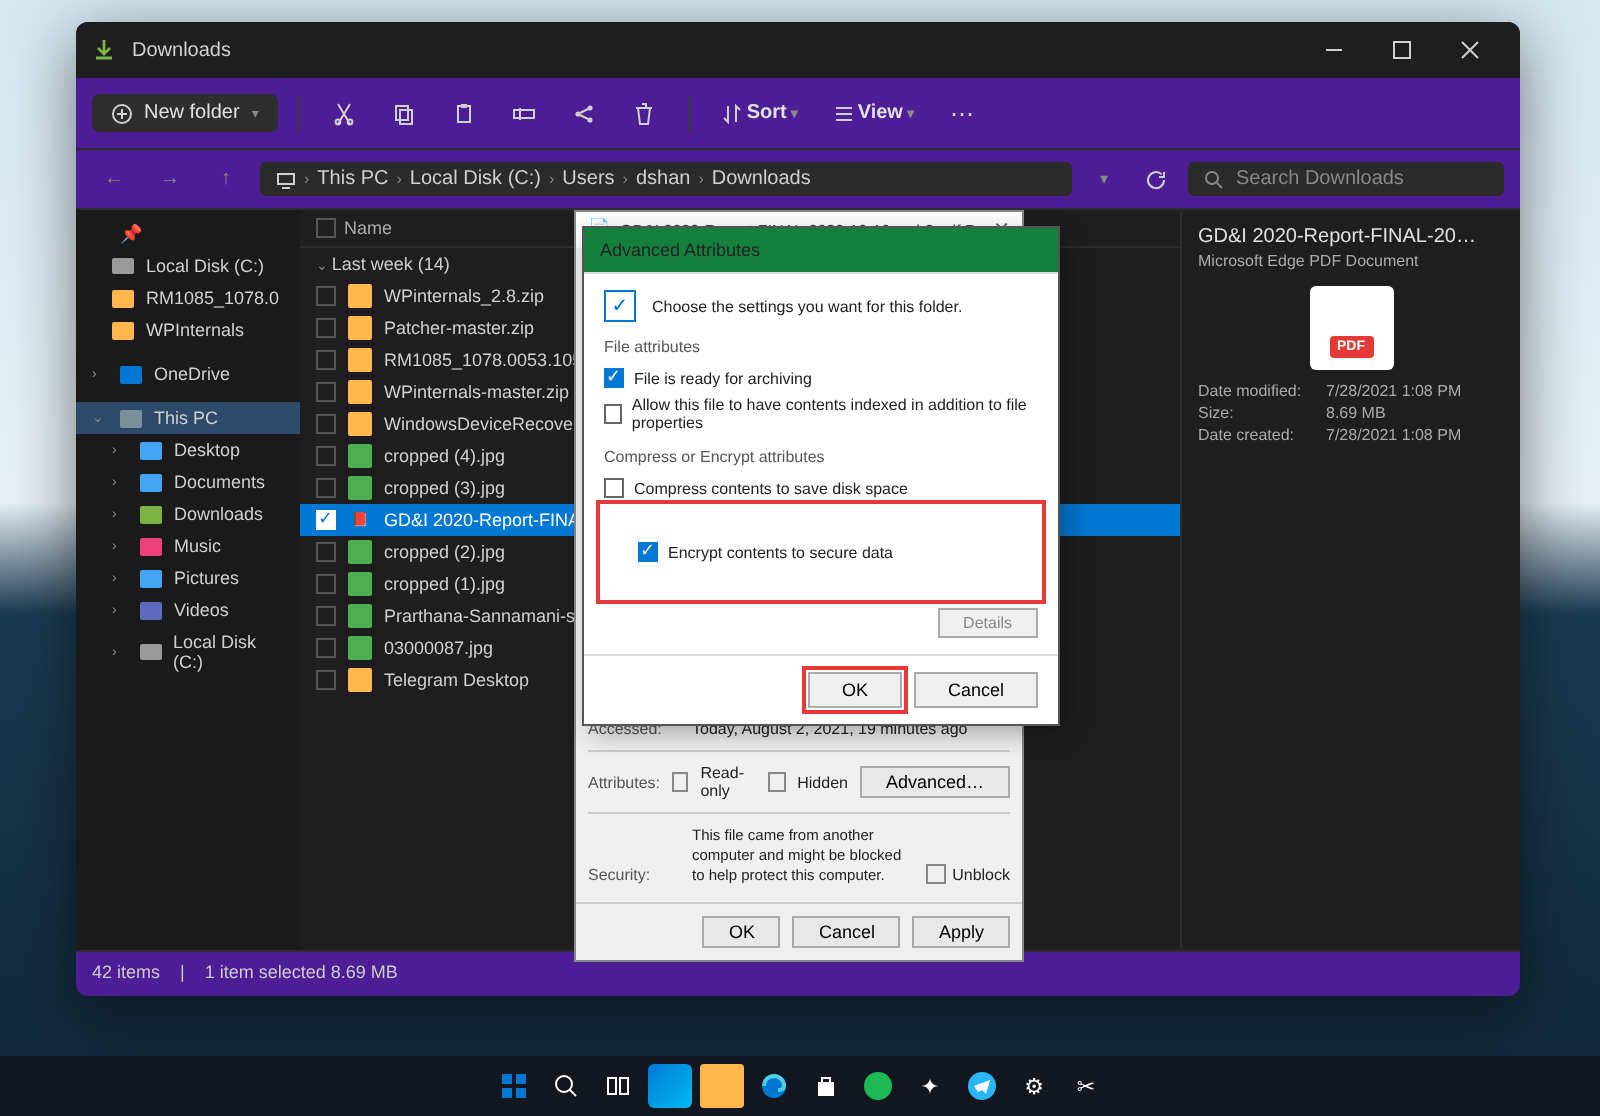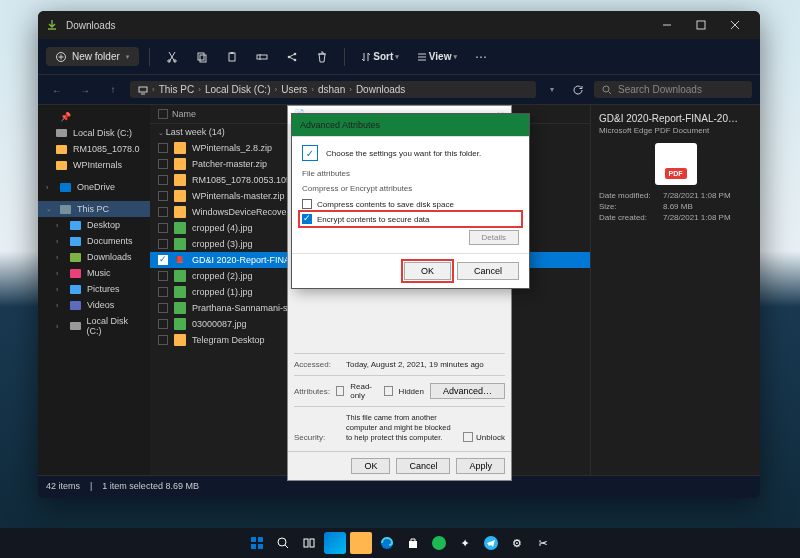--- a/index.html
+++ b/index.html
@@ -1,17 +1,17 @@
 <!DOCTYPE html>
 <html><head>
 <meta charset="utf-8">
 <style>
   * { box-sizing: border-box; margin: 0; padding: 0; font-family: "Segoe UI", Arial, sans-serif; }
   body { width: 800px; height: 558px; background: linear-gradient(to bottom, #d4e8f0 0%, #e8f0f4 45%, #1a3a52 55%, #0f2838 100%); overflow: hidden; position: relative; }
-  .explorer { position: absolute; top: 11px; left: 38px; width: 722px; height: 487px; background: #0f172a; border-radius: 6px; box-shadow: 0 8px 32px rgba(0,0,0,0.5); color: #e0e0e0; font-size: 10px; overflow: hidden; }
+  .explorer { position: absolute; top: 11px; left: 38px; width: 722px; height: 487px; background: #4c1d95; border-radius: 6px; box-shadow: 0 8px 32px rgba(0,0,0,0.5); color: #e0e0e0; font-size: 10px; overflow: hidden; }
   .titlebar { display: flex; align-items: center; height: 28px; padding: 0 8px; background: #1e1e1e; }
   .titlebar-icon { width: 12px; height: 12px; margin-right: 8px; color: #7cb342; }
   .titlebar-title { flex: 1; font-size: 10px; color: #d0d0d0; }
   .winbtns { display: flex; gap: 0; }
   .winbtn { width: 34px; height: 28px; display: flex; align-items: center; justify-content: center; color: #d0d0d0; }
   .toolbar { display: flex; align-items: center; height: 36px; padding: 0 8px; gap: 6px; border-bottom: 1px solid #2d2d2d; }
   .newfolder { display: flex; align-items: center; gap: 6px; background: #2d2d2d; border-radius: 4px; padding: 4px 10px; }
   .tool-sep { width: 1px; height: 18px; background: #3a3a3a; margin: 0 4px; }
   .toolicon { width: 24px; height: 24px; display: flex; align-items: center; justify-content: center; color: #d0d0d0; }
   .sortview { display: flex; align-items: center; gap: 2px; padding: 2px 6px; font-weight: bold; }
@@ -73,21 +73,21 @@
   .adv { position: absolute; top: 113px; left: 291px; width: 239px; background: #fff; border: 1px solid #555; box-shadow: 4px 4px 12px rgba(0,0,0,0.3); font-size: 9px; color: #222; }
   .adv-title { padding: 6px 8px; font-size: 9px; color: #222; background: #15803d; border-bottom: 1px solid #ddd; }
   .adv-body { padding: 8px 10px 8px 10px; }
   .adv-banner { display: flex; align-items: center; gap: 8px; margin-bottom: 8px; }
   .adv-banner-icon { width: 16px; height: 16px; border: 1px solid #0078d4; color: #0078d4; display: flex; align-items: center; justify-content: center; font-size: 10px; }
   .adv-section { font-size: 8px; color: #555; margin: 6px 0 4px; }
   .adv-check-row { display: flex; align-items: center; gap: 5px; font-size: 8px; padding: 2px 0; }
   .adv-checkbox { width: 10px; height: 10px; border: 1px solid #666; display: inline-block; position: relative; }
   .adv-checkbox.checked { background: #0078d4; border-color: #0078d4; }
   .adv-checkbox.checked::after { content: "✓"; color: #fff; position: absolute; top: -2px; left: 0; font-size: 9px; }
-  .adv-encrypt-row { outline: 2px solid #e53935; padding: 2px; margin: 1px -2px; }
+  .adv-encrypt-row { outline: 2px solid #e53935; padding: 19px; margin: 1px -2px; }
   .adv-details { text-align: right; margin-top: 4px; }
   .adv-details .btn { background: #f0f0f0; border: 1px solid #aaa; padding: 2px 12px; font-size: 8px; color: #888; }
   .adv-footer { display: flex; justify-content: flex-end; gap: 6px; padding: 8px 10px; border-top: 1px solid #ddd; }
   .adv-footer .btn { background: #f0f0f0; border: 1px solid #aaa; padding: 3px 16px; font-size: 9px; }
   .adv-footer .btn.ok { outline: 2px solid #e53935; outline-offset: 1px; }
 
   .taskbar { position: absolute; bottom: 0; left: 0; right: 0; height: 30px; background: rgba(20,20,28,0.85); display: flex; align-items: center; justify-content: center; gap: 4px; }
   .tb-icon { width: 22px; height: 22px; border-radius: 3px; display: flex; align-items: center; justify-content: center; font-size: 11px; }
   svg { display: block; }
 </style>
@@ -441,20 +441,28 @@
 </div>
 
 <div class="adv">
   <div class="adv-title">Advanced Attributes</div>
   <div class="adv-body">
     <div class="adv-banner">
       <span class="adv-banner-icon">✓</span>
       <span style="font-size:8px">Choose the settings you want for this folder.</span>
     </div>
     <div class="adv-section">File attributes</div>
+    <div class="adv-check-row">
+      <span class="adv-checkbox checked"></span>
+      <span>File is ready for archiving</span>
+    </div>
+    <div class="adv-check-row">
+      <span class="adv-checkbox"></span>
+      <span>Allow this file to have contents indexed in addition to file properties</span>
+    </div>
     <div class="adv-section">Compress or Encrypt attributes</div>
     <div class="adv-check-row">
       <span class="adv-checkbox"></span>
       <span>Compress contents to save disk space</span>
     </div>
     <div class="adv-check-row adv-encrypt-row">
       <span class="adv-checkbox checked"></span>
       <span>Encrypt contents to secure data</span>
     </div>
     <div class="adv-details"><button class="btn">Details</button></div>

